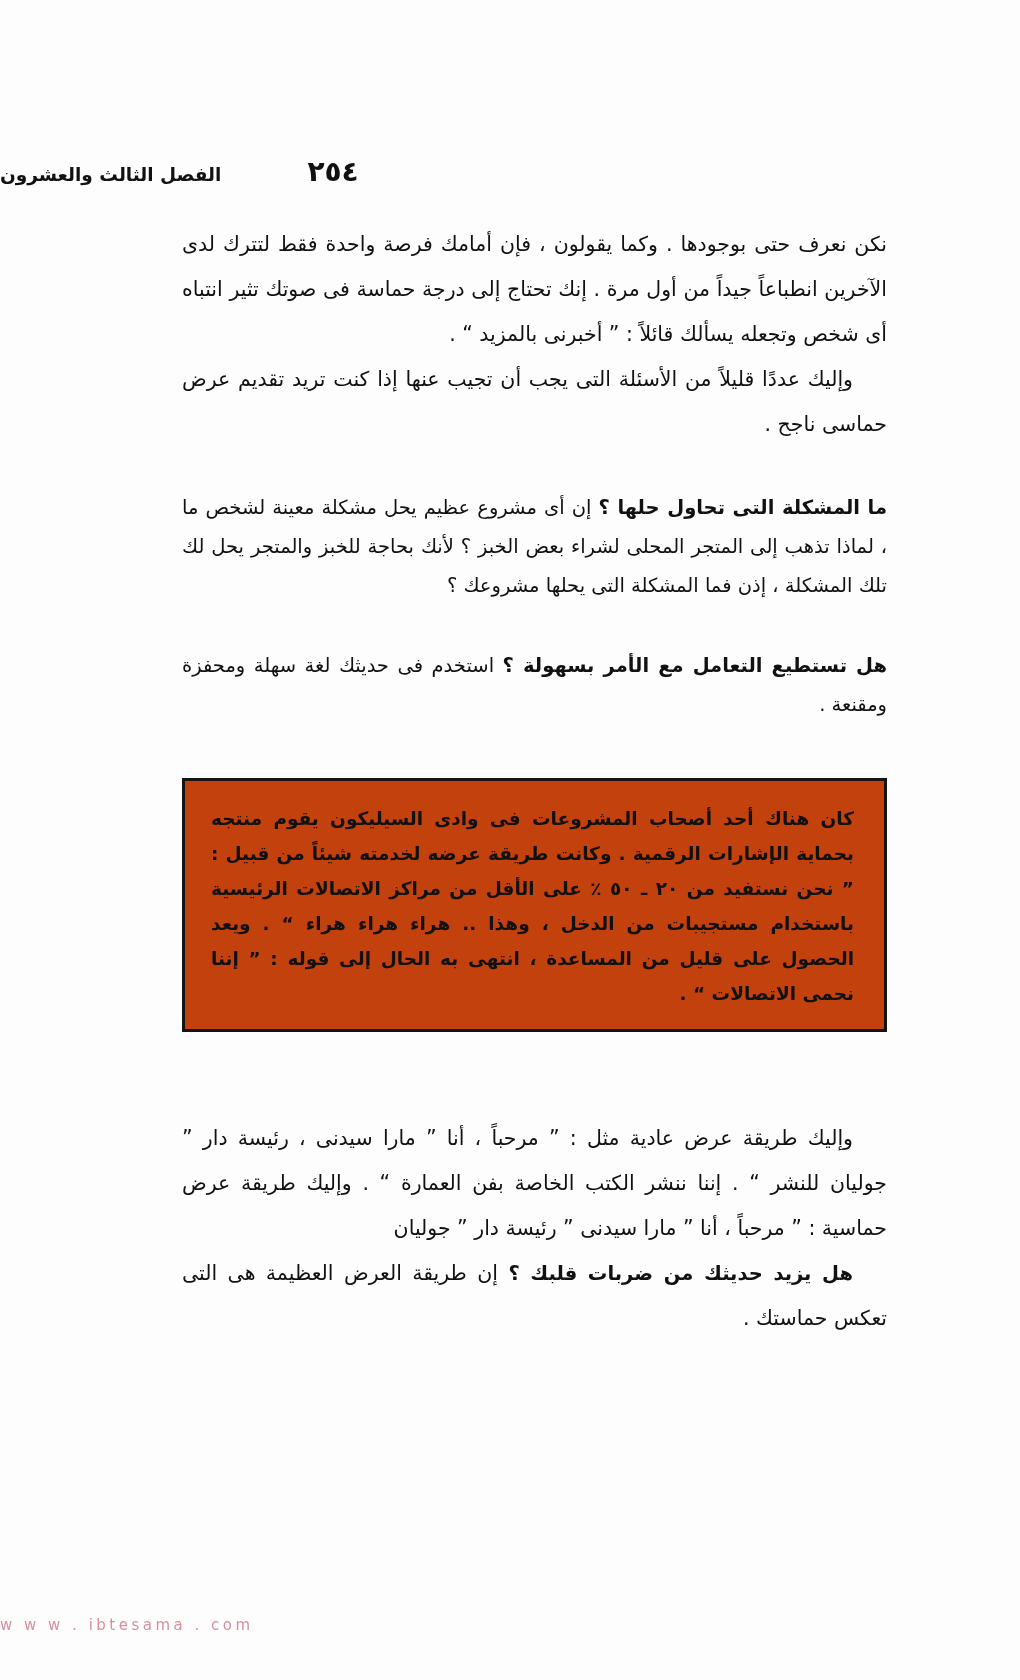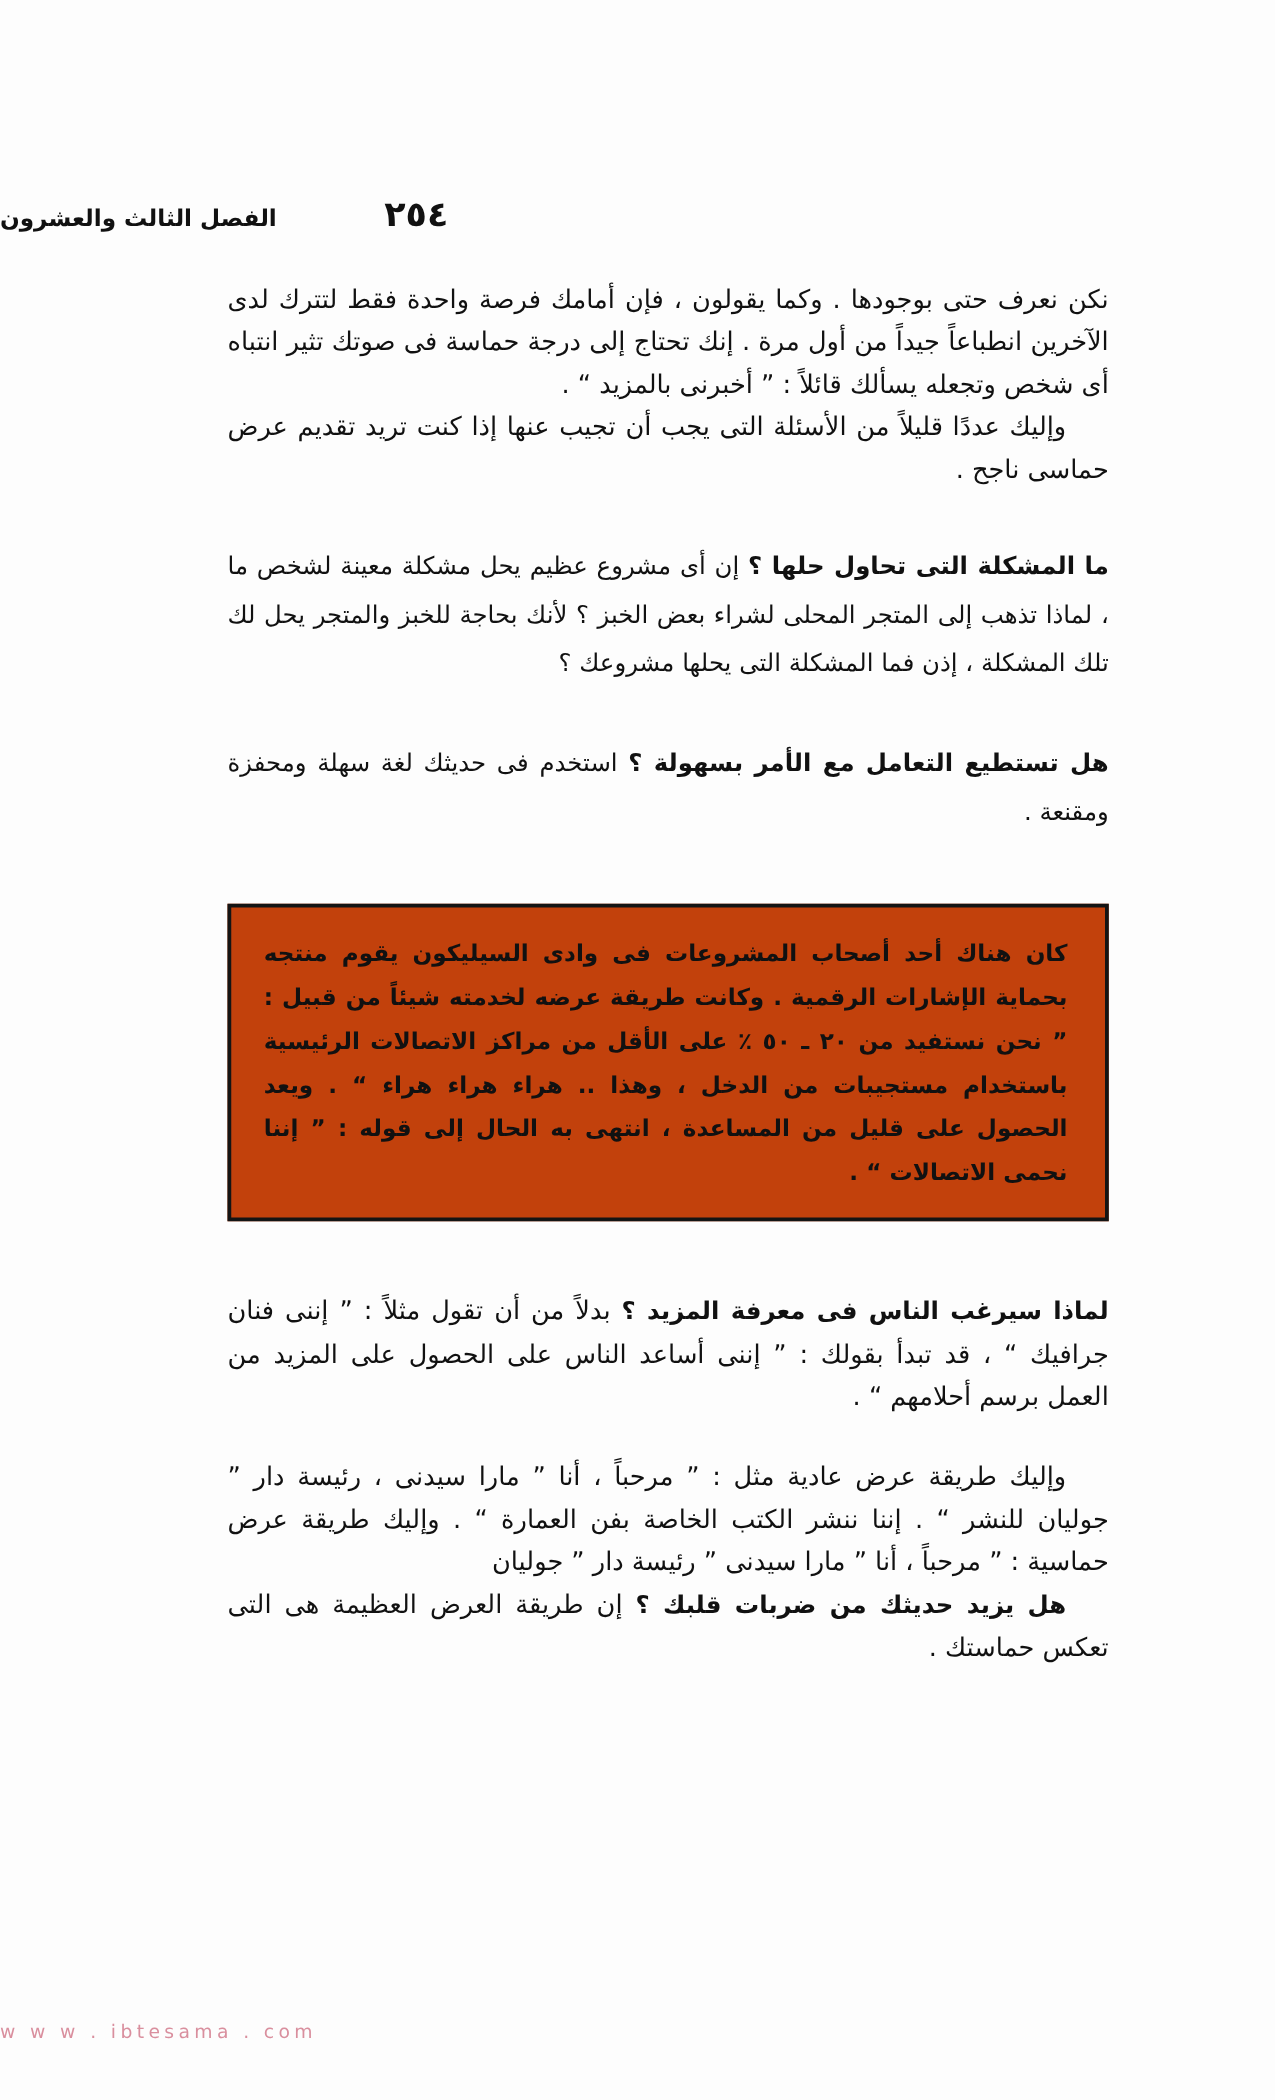--- a/index.html
+++ b/index.html
@@ -62,21 +62,21 @@
     top: 222px;
     right: 133px;
     width: 705px;
     direction: rtl;
     text-align: justify;
   }
 
   p {
     margin: 0;
     font-size: 20.5px;
-    line-height: 34px;
+    line-height: 45px;
     text-align: justify;
     text-justify: inter-word;
     color: #111;
   }
 
   p.indent { text-indent: 34px; }
 
   .gap-sm { height: 13px; }
   .gap-md { height: 30px; }
   .gap-lg { height: 41px; }
@@ -154,21 +154,20 @@
     <div class="gap-lg"></div>
     <div class="gap-sm"></div>
 
     <div class="quote-box">
       <p>كان هناك أحد أصحاب المشروعات فى وادى السيليكون يقوم منتجه بحماية الإشارات الرقمية . وكانت طريقة عرضه لخدمته شيئاً من قبيل : ” نحن نستفيد من ٢٠ ـ ٥٠ ٪ على الأقل من مراكز الاتصالات الرئيسية باستخدام مستجيبات من الدخل ، وهذا .. هراء هراء هراء “ . ويعد الحصول على قليل من المساعدة ، انتهى به الحال إلى قوله : ” إننا نحمى الاتصالات “ .</p>
     </div>
 
     <div class="gap-lg"></div>
     <div class="gap-sm"></div>
 
-    <p><span class="qh">لماذا سيرغب الناس فى معرفة المزيد ؟</span> <span>بدلاً من أن تقول مثلاً : ” إننى فنان جرافيك “ ، قد تبدأ بقولك : ” إننى أساعد الناس على الحصول على المزيد من العمل برسم أحلامهم “ .</span></p>
 
     <div class="gap-md"></div>
 
     <p class="indent">وإليك طريقة عرض عادية مثل : ” مرحباً ، أنا ” مارا سيدنى ، رئيسة دار ” جوليان للنشر “ . إننا ننشر الكتب الخاصة بفن العمارة “ . وإليك طريقة عرض حماسية : ” مرحباً ، أنا ” مارا سيدنى ” رئيسة دار ” جوليان</p>
 
     <p class="indent"><span class="qh">هل يزيد حديثك من ضربات قلبك ؟</span> <span>إن طريقة العرض العظيمة هى التى تعكس حماستك .</span></p>
 
   </div>
 
   <div class="footer">

